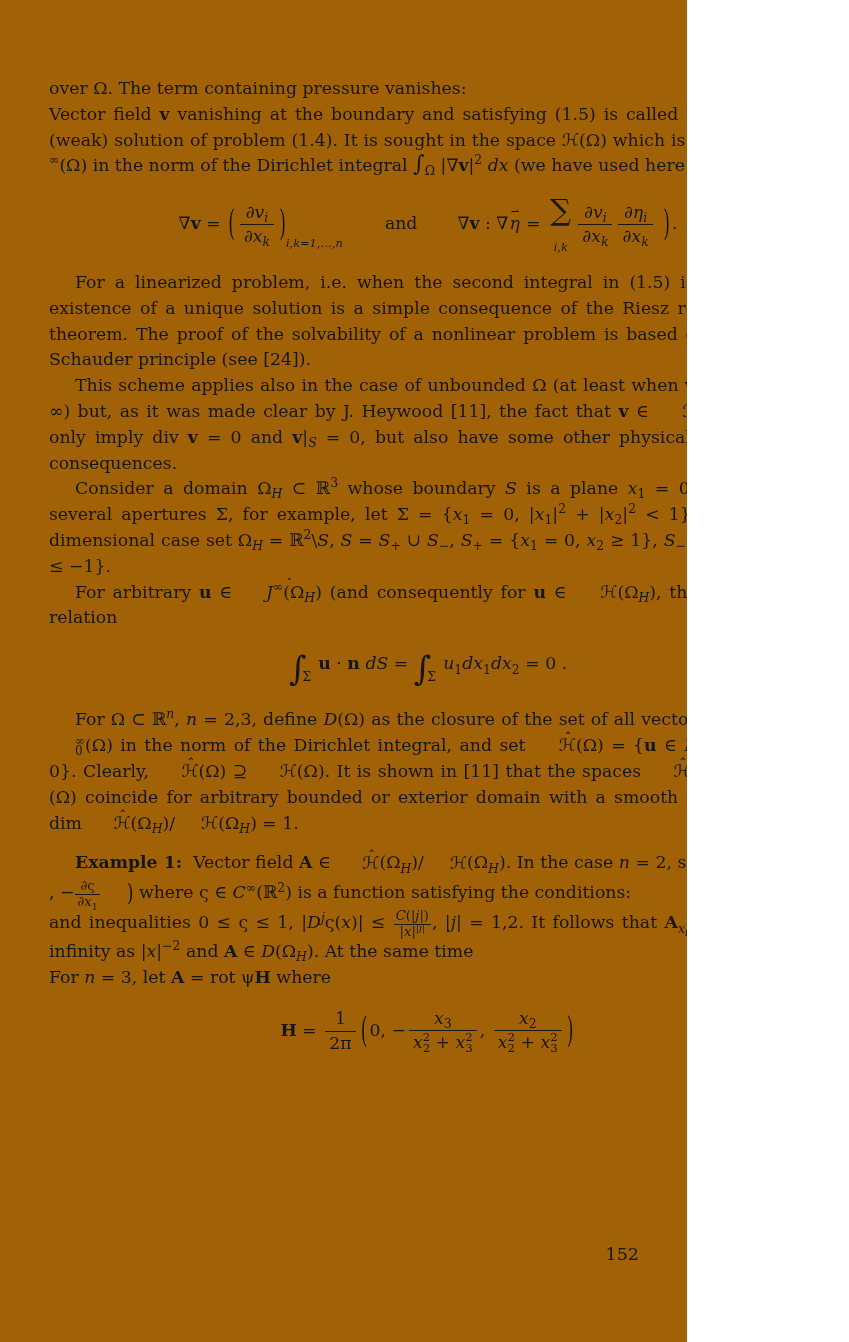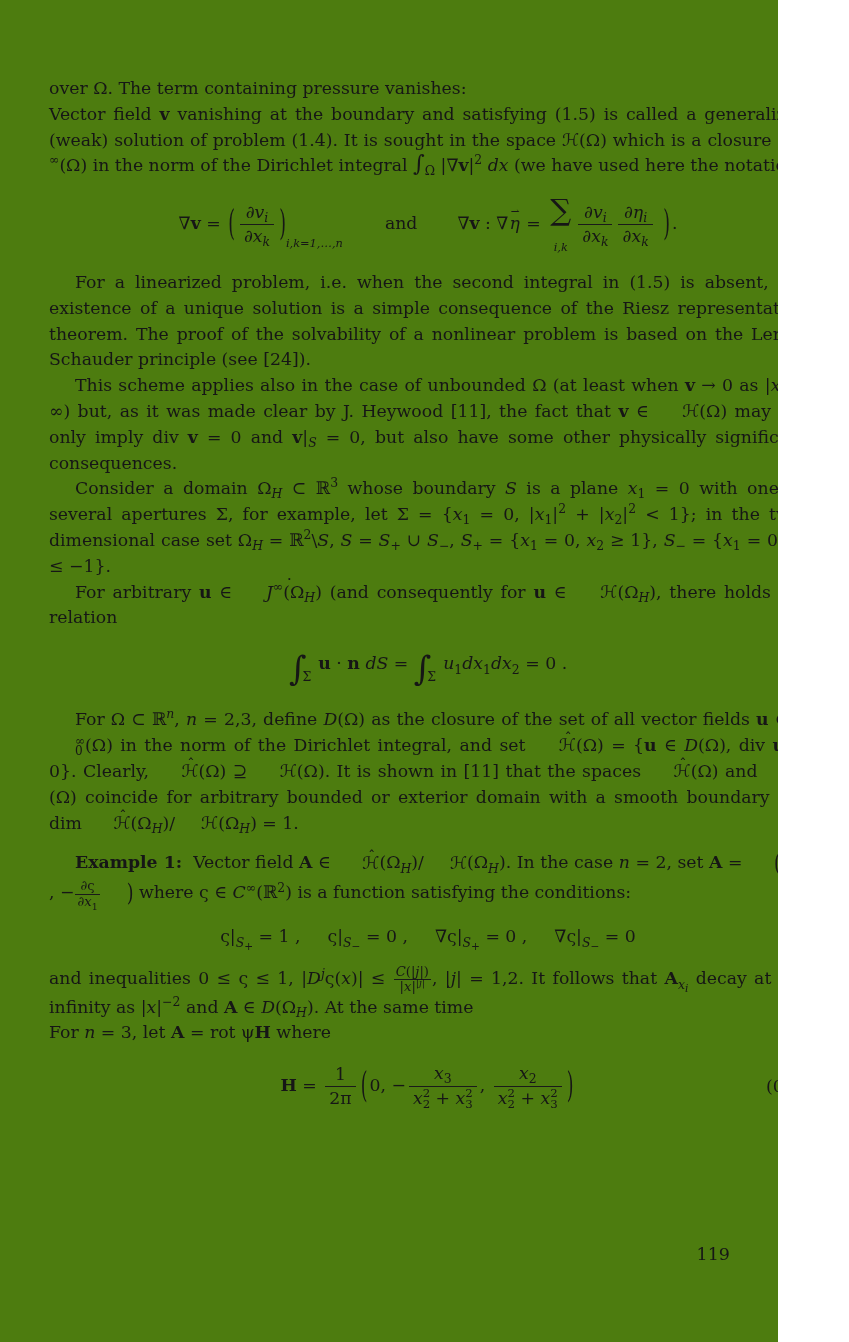--- a/index.html
+++ b/index.html
@@ -1,17 +1,17 @@
 <!DOCTYPE html>
 <html><head>
 <meta charset="utf-8">
 <style>
   html,body{margin:0;padding:0;background:#ffffff;}
   .page{
-    width:778px;height:1342px;background:#4d7c0f;position:relative;overflow:hidden;
+    width:687px;height:1342px;background:#a16207;position:relative;overflow:hidden;
     color:#161616;font-family:"DejaVu Serif","Liberation Serif",serif;
   }
   .text{
     position:absolute;left:49px;top:76px;width:758px;
     font-size:17.3px;line-height:25.8px;text-align:justify;
   }
   p{margin:0;}
   .indent{text-indent:26px;}
   .example{margin-top:13px;}
   sub,sup{line-height:0;font-size:0.72em;}
@@ -70,28 +70,27 @@
     <p class="indent">Consider a domain Ω<sub><i>H</i></sub> ⊂ ℝ<sup>3</sup> whose boundary <i>S</i> is a plane <i>x</i><sub>1</sub> = 0 with one or several apertures Σ, for example, let Σ = {<i>x</i><sub>1</sub> = 0, |<i>x</i><sub>1</sub>|<sup>2</sup> + |<i>x</i><sub>2</sub>|<sup>2</sup> &lt; 1}; in the two-dimensional case set Ω<sub><i>H</i></sub> = ℝ<sup>2</sup>\<i>S</i>, <i>S</i> = <i>S</i><sub>+</sub> ∪ <i>S</i><sub>−</sub>, <i>S</i><sub>+</sub> = {<i>x</i><sub>1</sub> = 0, <i>x</i><sub>2</sub> ≥ 1}, <i>S</i><sub>−</sub> = {<i>x</i><sub>1</sub> = 0, <i>x</i><sub>2</sub> ≤ −1}.</p>
 
     <p class="indent">For arbitrary <b>u</b> ∈ <span class="jdot"><i>J</i></span><sup>∞</sup>(Ω<sub><i>H</i></sub>) (and consequently for <b>u</b> ∈ <span class="scr">ℋ</span>(Ω<sub><i>H</i></sub>), there holds the relation</p>
 
     <div class="display"><span class="big-int">∫</span><span class="int-sub">Σ</span><b>u</b> · <b>n</b> <i>dS</i> = <span class="big-int">∫</span><span class="int-sub">Σ</span><i>u</i><sub>1</sub><i>dx</i><sub>1</sub><i>dx</i><sub>2</sub> = 0 .</div>
 
     <p class="indent">For Ω ⊂ ℝ<sup><i>n</i></sup>, <i>n</i> = 2,3, define <i class="calD">D</i>(Ω) as the closure of the set of all vector fields <b>u</b> ∈ <i>C</i><span class="stk"><span class="t">∞</span><span class="b">0</span></span>(Ω) in the norm of the Dirichlet integral, and set <span class="scr hat">ℋ</span>(Ω) = {<b>u</b> ∈ <i class="calD">D</i>(Ω), div <b>u</b> = 0}.  Clearly, <span class="scr hat">ℋ</span>(Ω) ⊇ <span class="scr">ℋ</span>(Ω).  It is shown in [11] that the spaces <span class="scr hat">ℋ</span>(Ω) and <span class="scr">ℋ</span>(Ω) coincide for arbitrary bounded or exterior domain with a smooth boundary but dim <span class="scr hat">ℋ</span>(Ω<sub><i>H</i></sub>)/<span class="scr">ℋ</span>(Ω<sub><i>H</i></sub>) = 1.</p>
 
     <p class="indent example"><b>Example 1:</b>&nbsp; Vector field <b>A</b> ∈ <span class="scr hat">ℋ</span>(Ω<sub><i>H</i></sub>)/<span class="scr">ℋ</span>(Ω<sub><i>H</i></sub>).  In the case <i>n</i> = 2, set <b>A</b> = <span class="bp2">(</span><span class="sfrac"><span class="num">∂ς</span><span class="den">∂<i>x</i><sub>2</sub></span></span>, −<span class="sfrac"><span class="num">∂ς</span><span class="den">∂<i>x</i><sub>1</sub></span></span><span class="bp2">)</span> where ς ∈ <i>C</i><sup>∞</sup>(ℝ<sup>2</sup>) is a function satisfying the conditions:</p>
 
-    <div class="display">ς|<sub><i>S</i><sub>+</sub></sub> = 1 ,<span class="gap2"></span>ς|<sub><i>S</i><sub>−</sub></sub> = 0 ,<span class="gap2"></span>∇ς|<sub><i>S</i><sub>+</sub></sub> = 0 ,<span class="gap2"></span>∇ς|<sub><i>S</i><sub>−</sub></sub> = 0</div>
 
     <p>and inequalities 0 ≤ ς ≤ 1, |<i>D</i><sup><i>j</i></sup>ς(<i>x</i>)| ≤ <span class="sfrac"><span class="num"><i>C</i>(|<i>j</i>|)</span><span class="den">|<i>x</i>|<sup>|<i>j</i>|</sup></span></span>, |<i>j</i>| = 1,2.  It follows that <b>A</b><sub><i>x<sub>i</sub></i></sub> decay at the infinity as |<i>x</i>|<sup>−2</sup> and <b>A</b> ∈ <i class="calD">D</i>(Ω<sub><i>H</i></sub>).  At the same time</p>
 
 
     <p>For <i>n</i> = 3, let <b>A</b> = rot ψ<b>H</b> where</p>
 
     <div class="display">
       <span><b>H</b> = <span class="frac"><span class="num">1</span><span class="den">2π</span></span><span class="bp">(</span>0, −<span class="frac"><span class="num"><i>x</i><sub>3</sub></span><span class="den"><i>x</i><span class="stk2"><span class="t">2</span><span class="b">2</span></span> + <i>x</i><span class="stk2"><span class="t">2</span><span class="b">3</span></span></span></span>, <span class="frac"><span class="num"><i>x</i><sub>2</sub></span><span class="den"><i>x</i><span class="stk2"><span class="t">2</span><span class="b">2</span></span> + <i>x</i><span class="stk2"><span class="t">2</span><span class="b">3</span></span></span></span><span class="bp">)</span></span>
       <span class="eq-tag">(0.6)</span>
     </div>
 
   </div>
 
-  <div class="page-number">119</div>
+  <div class="page-number">152</div>
 </div>
 
 </body></html>

